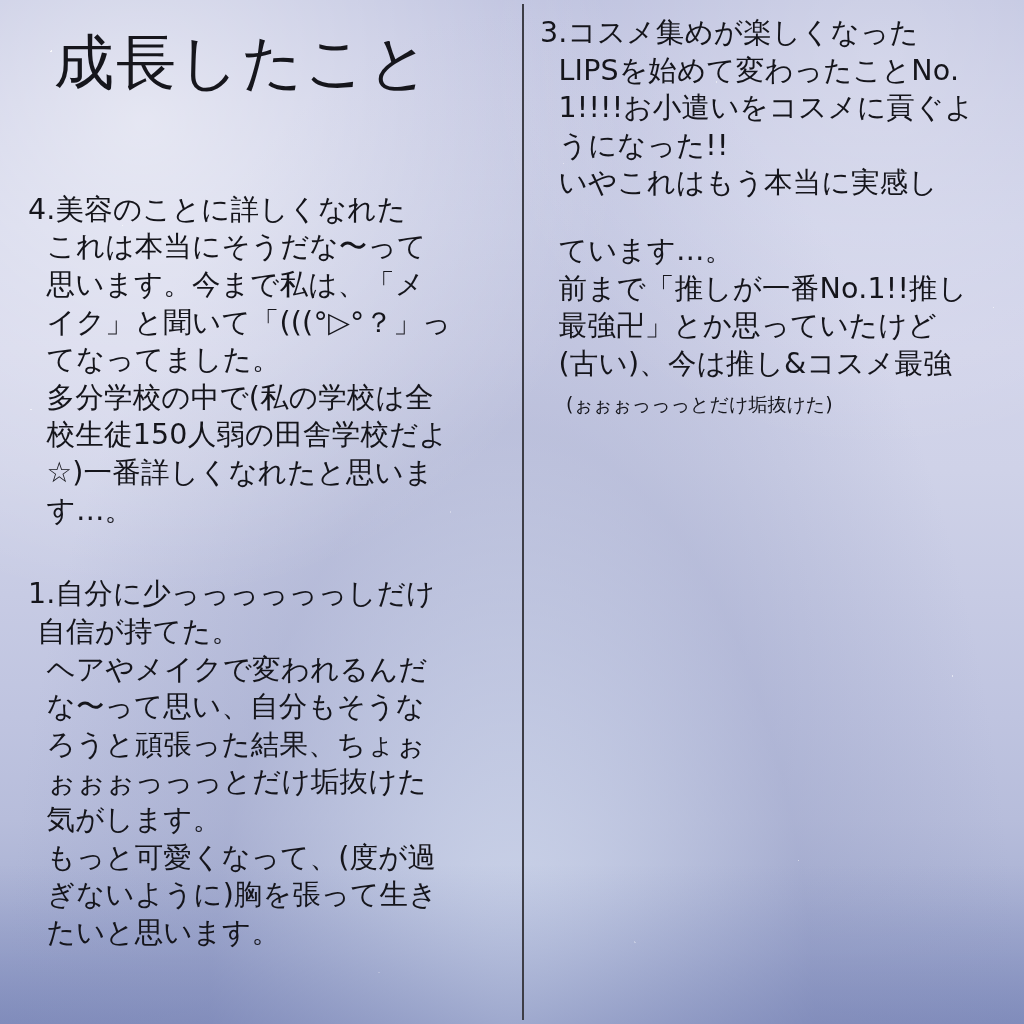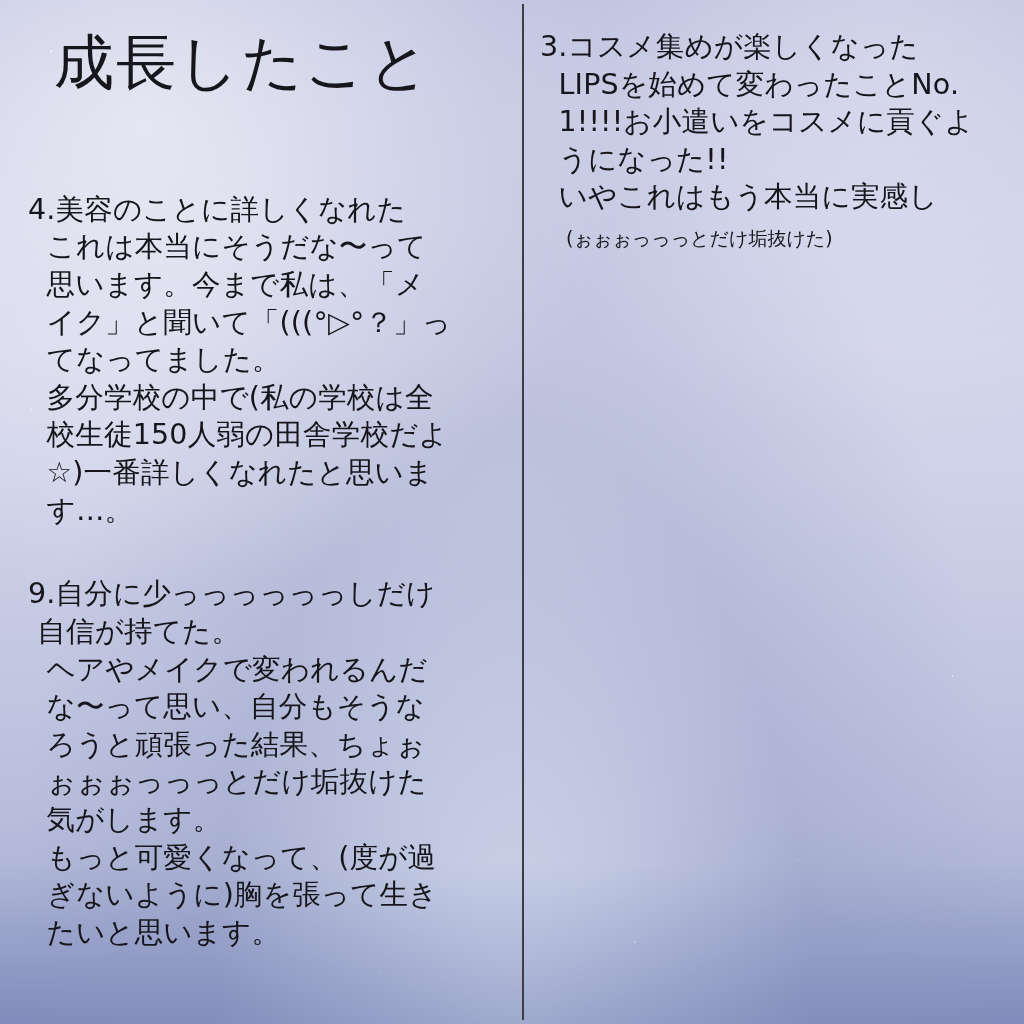--- a/index.html
+++ b/index.html
@@ -117,21 +117,21 @@
     font-size: 28.5px;
     line-height: 1.32;
     letter-spacing: 0.2px;
     white-space: pre-wrap;
     word-break: break-all;
   }
 
   .l-item1 { margin: 92px 0 0 0; }
   .l-item2 { margin: 46px 0 0 0; }
 
-  .r-item3 { margin: 20px 0 0 0; }
+  .r-item3 { margin: 6px 0 0 0; }
   .r-item3b { margin: 30px 0 0 0; }
   .r-item3c { margin: 34px 0 0 0; }
   .r-note {
     font-size: 19px;
     line-height: 1.3;
     color: #15151b;
     margin: 10px 0 0 26px;
     white-space: pre-wrap;
   }
   .r-item4 { margin: 8px 0 0 0; }
@@ -151,39 +151,43 @@
       <div class="block l-item1">4.美容のことに詳しくなれた
   これは本当にそうだな〜って
   思います。今まで私は、「メ
   イク」と聞いて「(((°▷°？」っ
   てなってました。
   多分学校の中で(私の学校は全
   校生徒150人弱の田舎学校だよ
   ☆)一番詳しくなれたと思いま
   す…。</div>
 
-      <div class="block l-item2">9.自分に少っっっっっっしだけ
+      <div class="block l-item2">1.自分に少っっっっっっしだけ
  自信が持てた。
   ヘアやメイクで変われるんだ
   な〜って思い、自分もそうな
   ろうと頑張った結果、ちょぉ
   ぉぉぉっっっとだけ垢抜けた
   気がします。
   もっと可愛くなって、(度が過
   ぎないように)胸を張って生き
   たいと思います。</div>
     </div>
 
     <div class="col col-right">
       <div class="block r-item3">3.コスメ集めが楽しくなった
   LIPSを始めて変わったことNo.
   1!!!!お小遣いをコスメに貢ぐよ
   うになった!!
   いやこれはもう本当に実感し</div>
 
+      <div class="block r-item3b">  ています…。
+  前まで「推しが一番No.1!!推し
+  最強卍」とか思っていたけど
+  (古い)、今は推し&amp;コスメ最強</div>
 
 
       <div class="r-note">(ぉぉぉっっっとだけ垢抜けた)</div>
 
     </div>
 
   </div>
 </div>
 
 </body></html>

